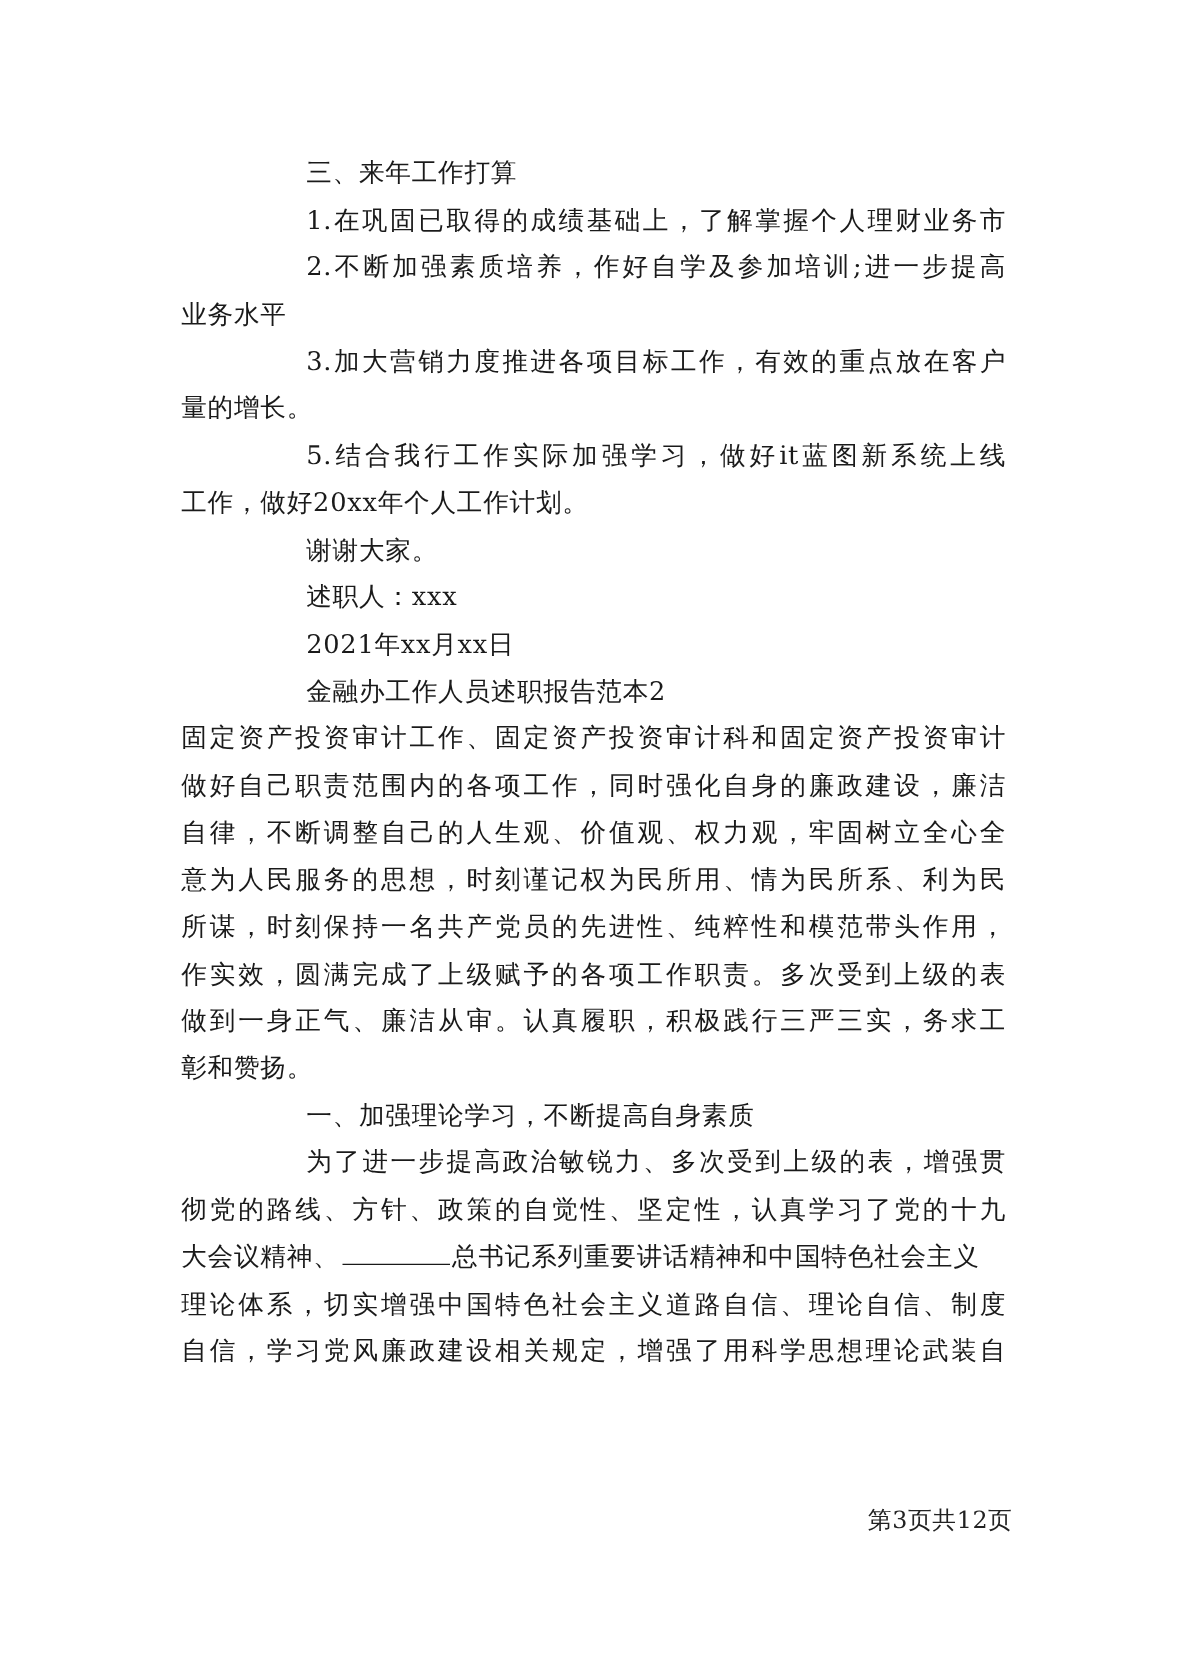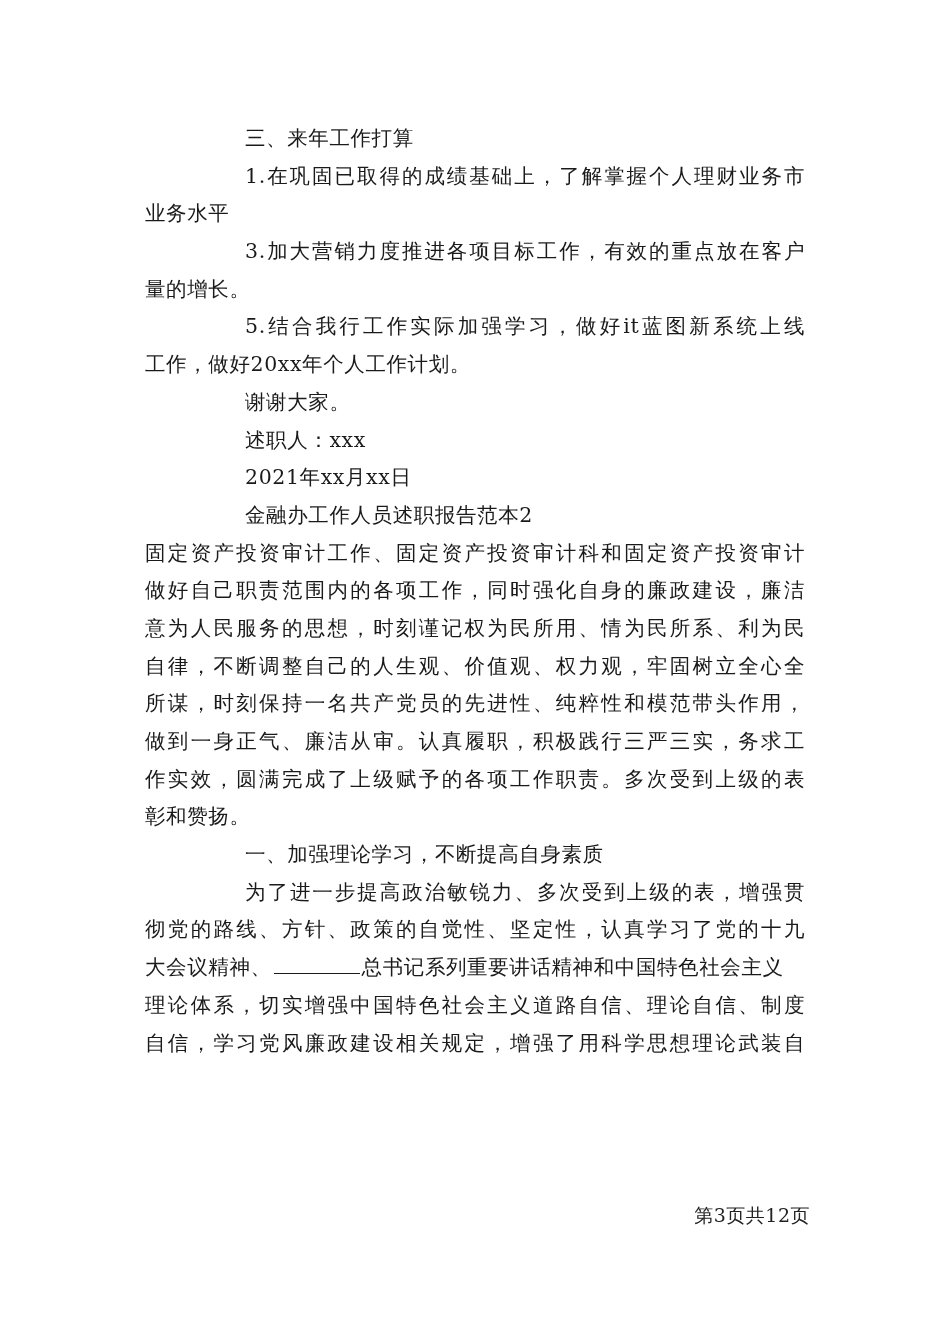--- a/index.html
+++ b/index.html
@@ -60,36 +60,37 @@
       letter-spacing: 0.5px;
     }
   </style>
 </head>
 <body>
 
 <div class="page">
   <div class="content">
     <div class="line indent">三、来年工作打算</div>
     <div class="line indent justify">1.在巩固已取得的成绩基础上，了解掌握个人理财业务市</div>
+    <div class="line indent justify">2.不断加强素质培养，作好自学及参加培训;进一步提高</div>
     <div class="line">业务水平</div>
     <div class="line indent justify">3.加大营销力度推进各项目标工作，有效的重点放在客户</div>
     <div class="line">量的增长。</div>
     <div class="line indent justify">5.结合我行工作实际加强学习，做好it蓝图新系统上线</div>
     <div class="line">工作，做好20xx年个人工作计划。</div>
     <div class="line indent">谢谢大家。</div>
     <div class="line indent">述职人：xxx</div>
     <div class="line indent">2021年xx月xx日</div>
     <div class="line indent">金融办工作人员述职报告范本2</div>
     <div class="line justify">固定资产投资审计工作、固定资产投资审计科和固定资产投资审计</div>
     <div class="line justify">做好自己职责范围内的各项工作，同时强化自身的廉政建设，廉洁</div>
+    <div class="line justify">自律，不断调整自己的人生观、价值观、权力观，牢固树立全心全</div>
     <div class="line justify">意为人民服务的思想，时刻谨记权为民所用、情为民所系、利为民</div>
-    <div class="line justify">自律，不断调整自己的人生观、价值观、权力观，牢固树立全心全</div>
     <div class="line justify">所谋，时刻保持一名共产党员的先进性、纯粹性和模范带头作用，</div>
+    <div class="line justify">作实效，圆满完成了上级赋予的各项工作职责。多次受到上级的表</div>
     <div class="line justify">做到一身正气、廉洁从审。认真履职，积极践行三严三实，务求工</div>
-    <div class="line justify">作实效，圆满完成了上级赋予的各项工作职责。多次受到上级的表</div>
     <div class="line">彰和赞扬。</div>
     <div class="line indent">一、加强理论学习，不断提高自身素质</div>
     <div class="line indent justify">为了进一步提高政治敏锐力、多次受到上级的表，增强贯</div>
     <div class="line justify">彻党的路线、方针、政策的自觉性、坚定性，认真学习了党的十九</div>
     <div class="line">
       <span>大会议精神、</span><span class="blank"></span><span>总书记系列重要讲话精神和中国特色社会主义</span>
     </div>
     <div class="line justify">理论体系，切实增强中国特色社会主义道路自信、理论自信、制度</div>
     <div class="line justify">自信，学习党风廉政建设相关规定，增强了用科学思想理论武装自</div>
   </div>

